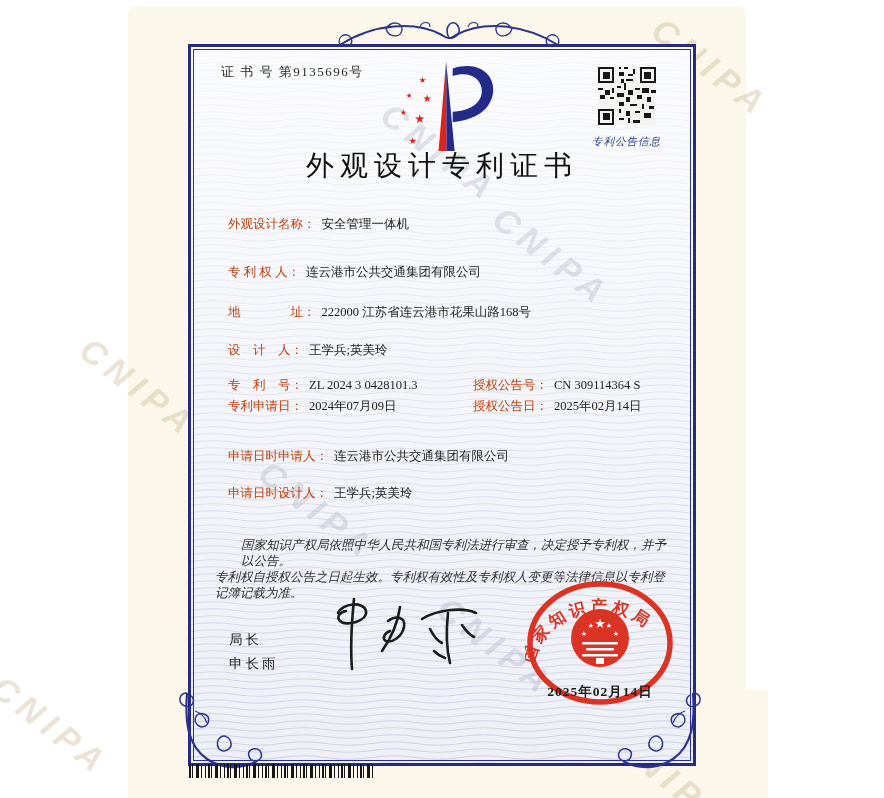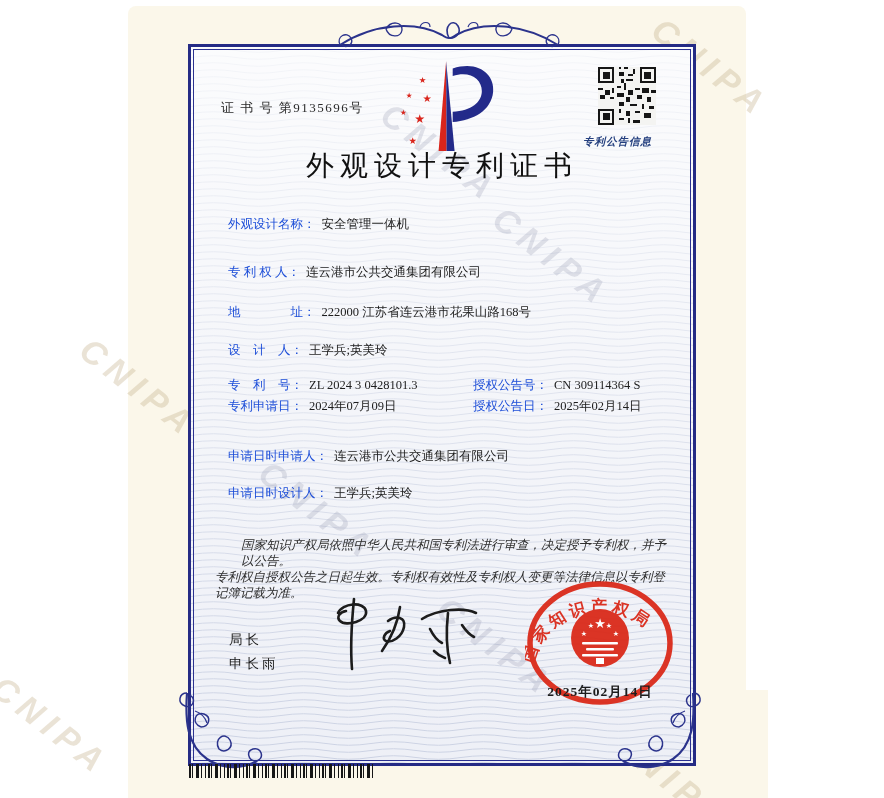--- a/index.html
+++ b/index.html
@@ -25,34 +25,34 @@
   }
   .wm.cream{color:rgba(193,174,136,0.34);}
   .wm.inner{color:rgba(148,150,172,0.26);}
   .certificate{
     position:absolute;left:188px;top:44px;width:502px;height:716px;
     border:3px solid #252b85;background:#eef0f6;
   }
   .cert-inner-line{position:absolute;inset:2px;border:1px solid #2b3190;pointer-events:none;}
   .guilloche{position:absolute;left:0;top:0;}
   .cert-number{
-    position:absolute;left:30px;top:16px;font-size:13px;letter-spacing:1.5px;color:#2a2a2a;margin-top:36px;
+    position:absolute;left:30px;top:16px;font-size:13px;letter-spacing:1.5px;color:#2a2a2a;
   }
   .logo{position:absolute;left:203px;top:12px;width:108px;height:94px;}
   .qr-block{position:absolute;left:407px;top:20px;width:58px;height:58px;}
   .qr-caption{
-    position:absolute;left:392px;top:88px;width:90px;text-align:left;
-    font-size:10.5px;font-style:italic;font-weight:bold;color:#25407f;letter-spacing:1px;
+    position:absolute;left:380px;top:88px;width:90px;text-align:right;
+    font-size:10.5px;font-style:italic;font-weight:normal;color:#25407f;letter-spacing:1px;
   }
   .doc-title{
     position:absolute;left:0;top:100px;width:100%;text-align:center;
     font-size:28px;font-weight:normal;letter-spacing:6px;color:#111;
   }
   .row{position:absolute;left:37px;font-size:12.5px;color:#1d1d1d;white-space:nowrap;}
-  .flabel{color:#1d4ed8;}
+  .flabel{color:#c2410c;}
   .fvalue{margin-left:6px;margin-top:44px;}
   .col2{position:absolute;left:245px;top:0;white-space:nowrap;}
   .statement{
     position:absolute;left:24px;top:490px;width:456px;
     font-size:12.5px;line-height:16px;font-style:italic;color:#2e2e2e;
   }
   .statement .l1{padding-left:26px;}
   .signer{position:absolute;left:38px;font-size:13.5px;letter-spacing:3px;color:#1a1a1a;}
   .signature{position:absolute;left:125px;top:546px;}
   .seal{position:absolute;left:334px;top:533px;width:150px;height:126px;opacity:.95;}

